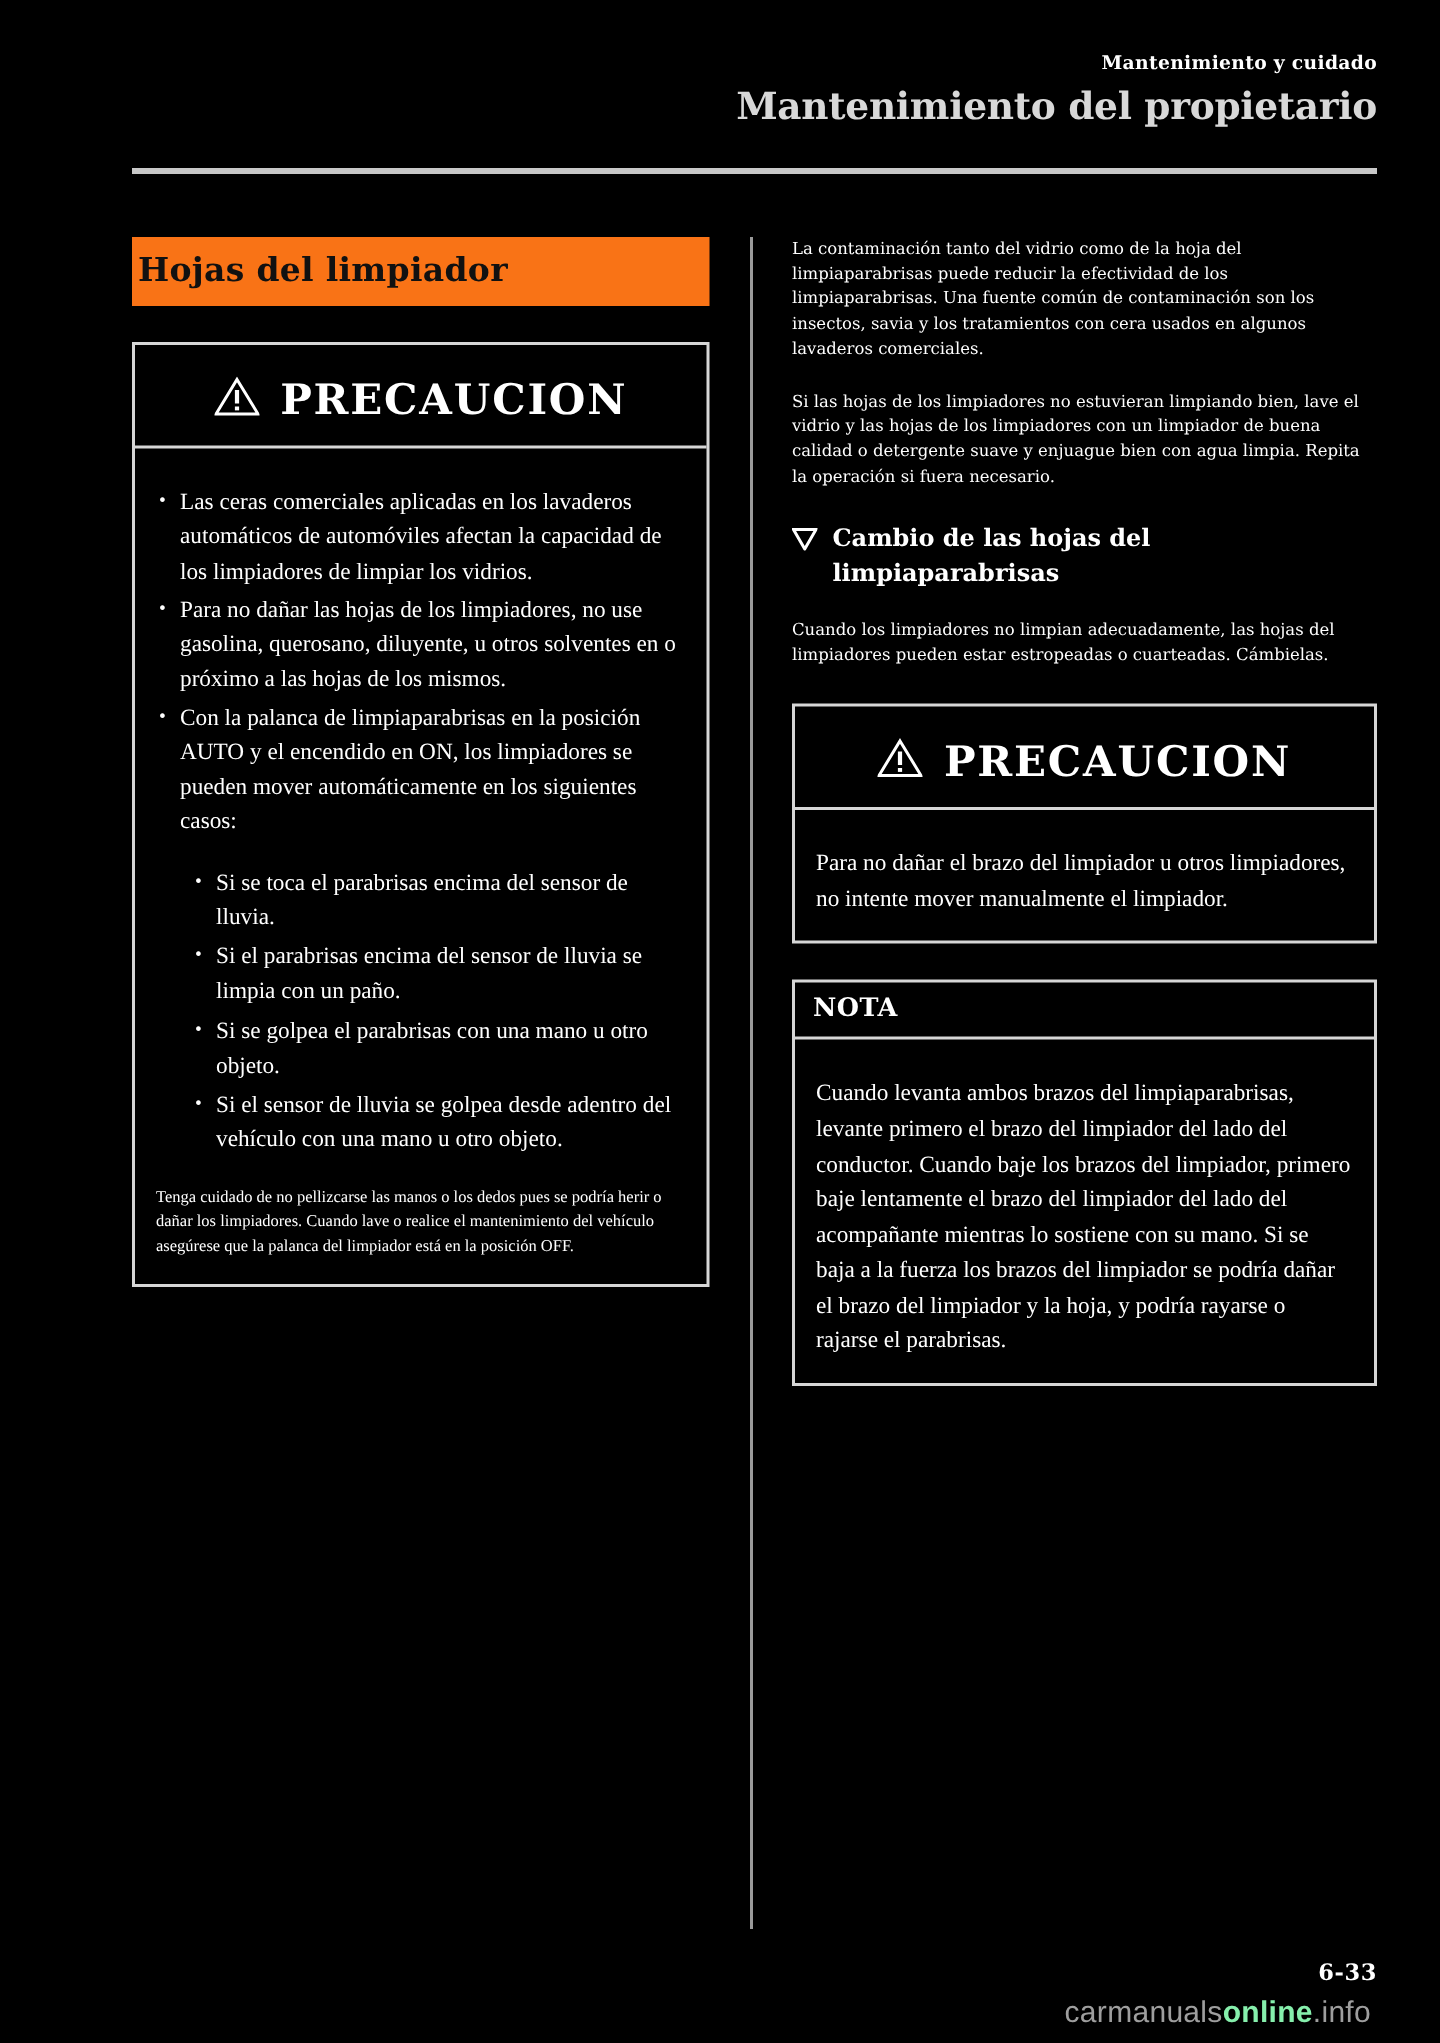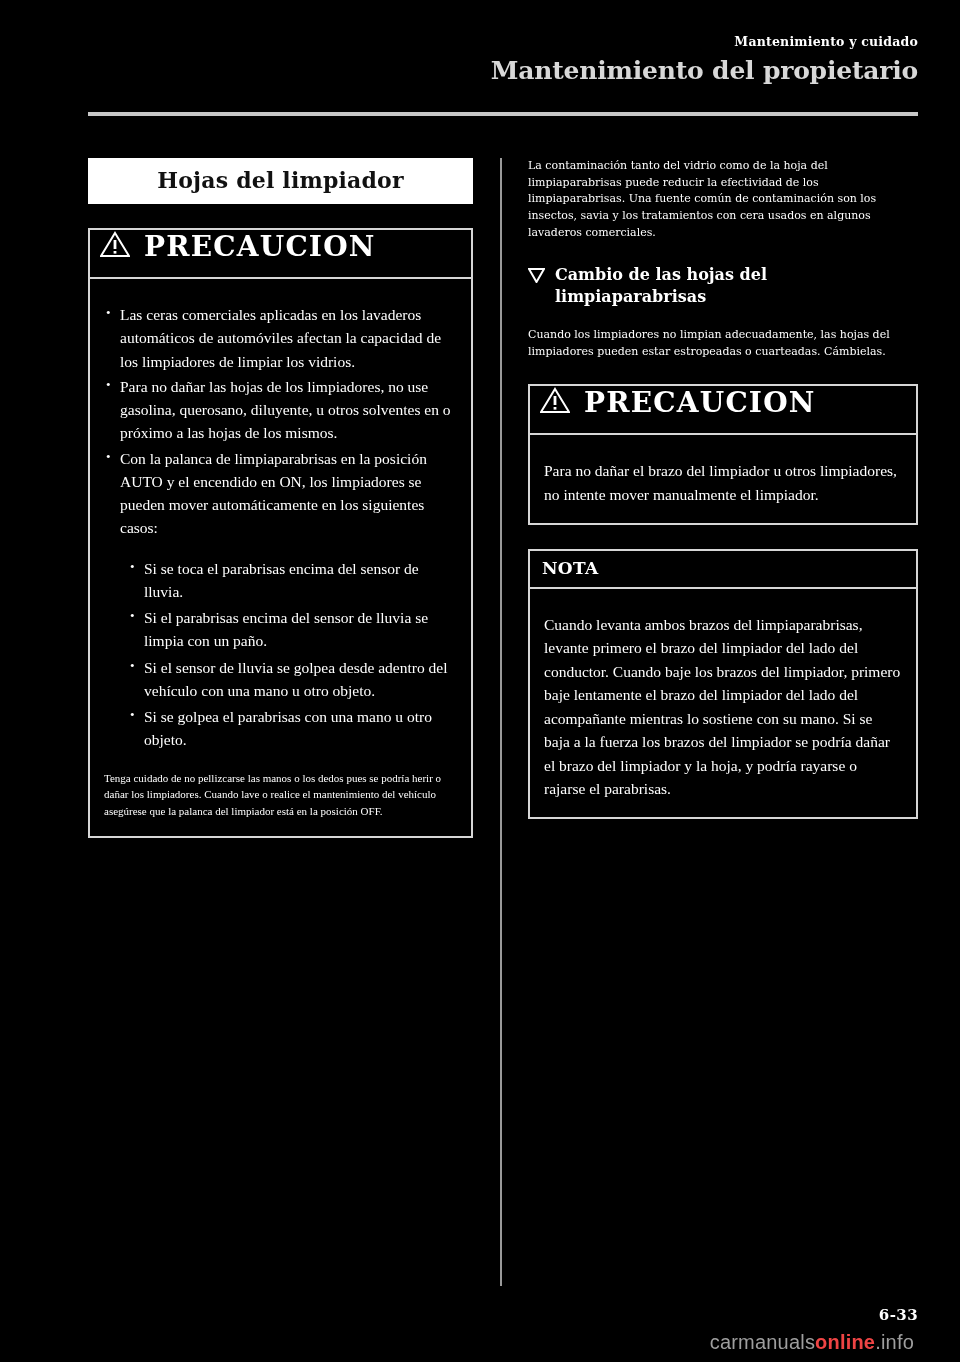--- a/index.html
+++ b/index.html
@@ -70,38 +70,38 @@
     position: absolute;
     top: 158px;
     left: 500px;
     width: 2px;
     height: 1128px;
     background: #9a9a9a;
   }
 
   
   .section-title {
-    background: #ffffff;
+    background: #f97316;
     color: #111111;
     font-size: 22px;
     font-weight: bold;
-    text-align: center;
+    text-align: left;
     padding: 9px 4px 11px;
     letter-spacing: 0.2px;
   }
 
   
   .box {
     border: 2px solid #d6d6d6;
     margin-top: 24px;
   }
   .box-head {
     border-bottom: 2px solid #d6d6d6;
-    padding: 0 10px 14px;
-    text-align: left;
+    padding: 20px 10px 14px;
+    text-align: center;
   }
   .box-head.left {
     text-align: left;
     padding: 7px 12px 9px;
   }
   .caution-word {
     font-size: 28px;
     font-weight: bold;
     letter-spacing: 1.2px;
     vertical-align: middle;
@@ -194,21 +194,21 @@
   }
   .watermark {
     position: absolute;
     right: 46px;
     bottom: 8px;
     font-size: 20px;
     color: #9e9e9e;
     font-family: "Liberation Sans", sans-serif;
     letter-spacing: 0.2px;
   }
-  .watermark b { color: #ef4444; font-weight: bold; }
+  .watermark b { color: #86efac; font-weight: bold; }
 </style>
 </head>
 <body>
 
 <div class="page">
 
   <div class="header">
     <div class="header-small">Mantenimiento y cuidado</div>
     <div class="header-large">Mantenimiento del propietario</div>
   </div>
@@ -233,31 +233,32 @@
       </div>
       <div class="box-body">
         <ul class="bl">
           <li>Las ceras comerciales aplicadas en los lavaderos automáticos de automóviles afectan la capacidad de los limpiadores de limpiar los vidrios.</li>
           <li>Para no dañar las hojas de los limpiadores, no use gasolina, querosano, diluyente, u otros solventes en o próximo a las hojas de los mismos.</li>
           <li>Con la palanca de limpiaparabrisas en la posición AUTO y el encendido en ON, los limpiadores se pueden mover automáticamente en los siguientes casos:</li>
         </ul>
         <ul class="bl inner">
           <li>Si se toca el parabrisas encima del sensor de lluvia.</li>
           <li>Si el parabrisas encima del sensor de lluvia se limpia con un paño.</li>
+          <li>Si se golpea el parabrisas con una mano u otro objeto.</li>
           <li>Si el sensor de lluvia se golpea desde adentro del vehículo con una mano u otro objeto.</li>
-          <li>Si se golpea el parabrisas con una mano u otro objeto.</li>
         </ul>
         <div class="para">Tenga cuidado de no pellizcarse las manos o los dedos pues se podría herir o dañar los limpiadores. Cuando lave o realice el mantenimiento del vehículo asegúrese que la palanca del limpiador está en la posición OFF.</div>
       </div>
     </div>
   </div>
 
   <div class="col-right">
 
     <div class="para first">La contaminación tanto del vidrio como de la hoja del limpiaparabrisas puede reducir la efectividad de los limpiaparabrisas. Una fuente común de contaminación son los insectos, savia y los tratamientos con cera usados en algunos lavaderos comerciales.</div>
+    <div class="para">Si las hojas de los limpiadores no estuvieran limpiando bien, lave el vidrio y las hojas de los limpiadores con un limpiador de buena calidad o detergente suave y enjuague bien con agua limpia. Repita la operación si fuera necesario.</div>
 
     <div class="subhead">
       <span class="arrow">
         <svg viewBox="0 0 17 15" width="17" height="15" aria-hidden="true">
           <polygon points="1,1 16,1 8.5,14" fill="none" stroke="#ffffff" stroke-width="2"></polygon>
         </svg>
       </span>
       <span>Cambio de las hojas del limpiaparabrisas</span>
     </div>
 

